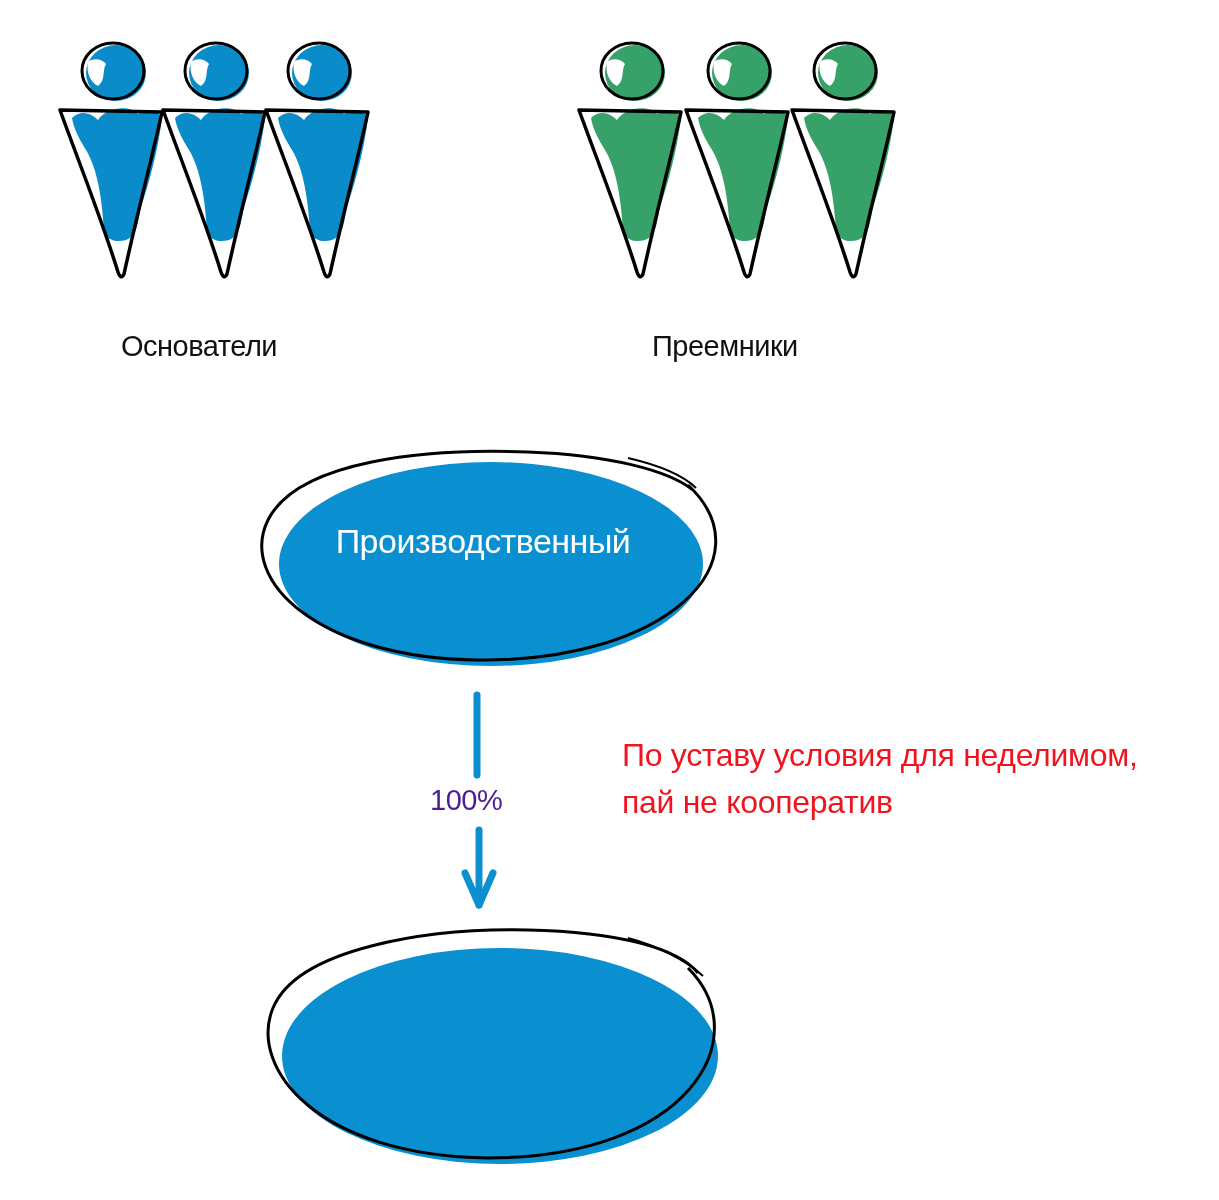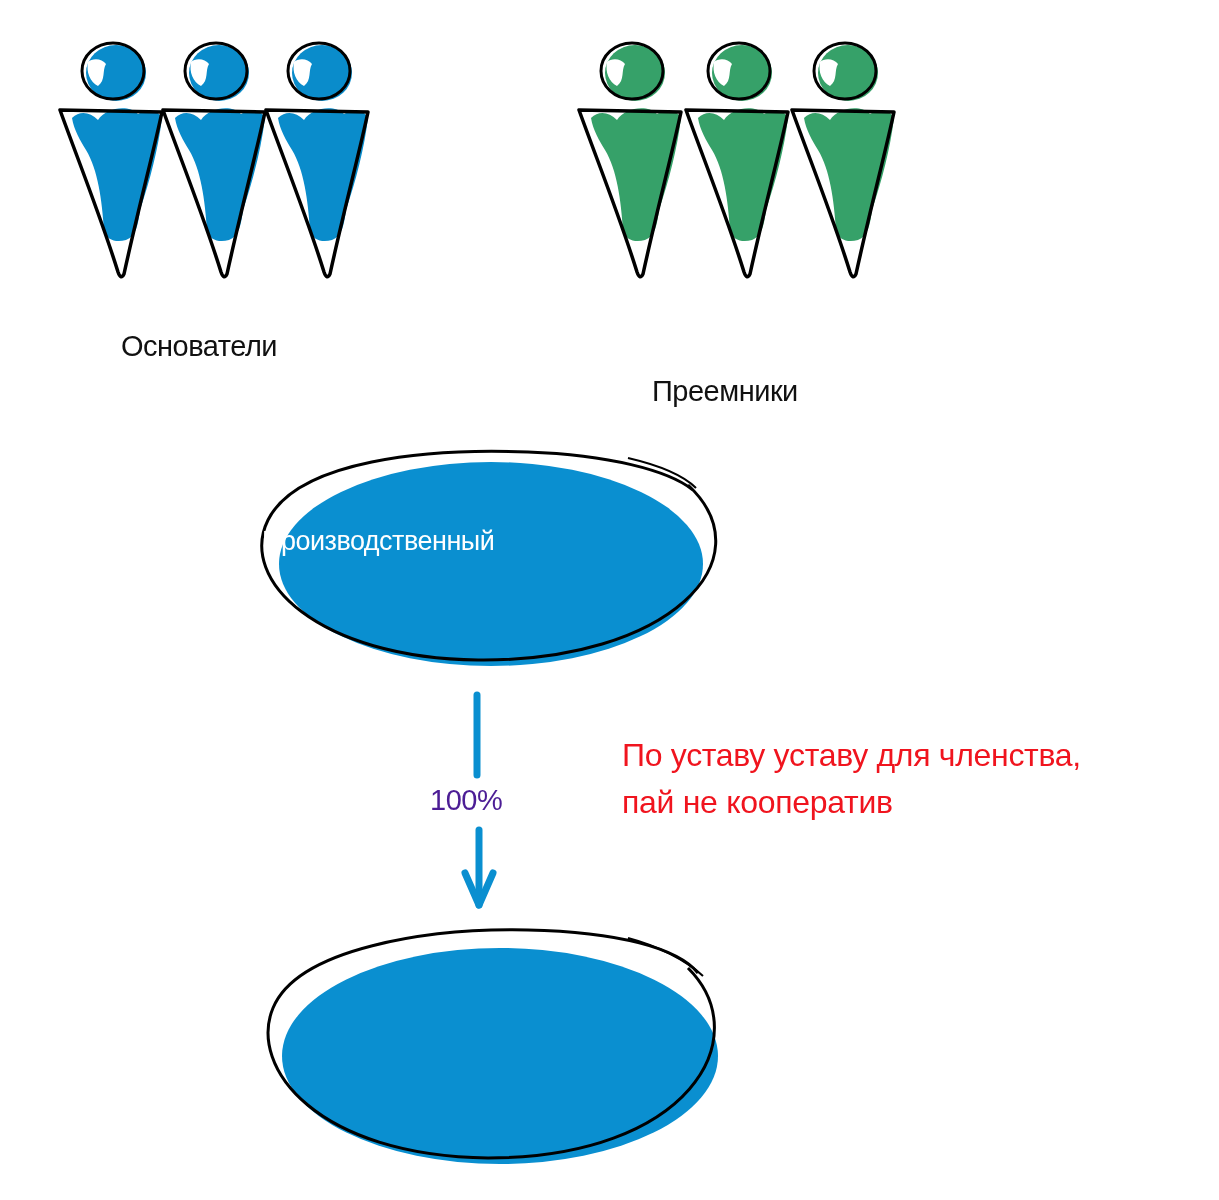--- a/index.html
+++ b/index.html
@@ -4,22 +4,22 @@
 <style>
   html, body { margin: 0; padding: 0; background: #ffffff; }
   body { width: 1219px; height: 1200px; position: relative; overflow: hidden;
          font-family: "Liberation Sans", "DejaVu Sans", sans-serif; }
   .group { position: absolute; }
   .person { position: absolute; width: 110px; height: 240px; }
   .person svg { width: 100%; height: 100%; overflow: visible; }
   .group-label { position: absolute; font-size: 29px; color: #111; letter-spacing: -0.5px; white-space: nowrap; }
   .node { position: absolute; }
   .node svg { position: absolute; left: 0; top: 0; width: 100%; height: 100%; overflow: visible; }
-  .node-text { position: absolute; left: 14px; right: 0; color: #ffffff; font-size: 27px; line-height: 42px;
-               letter-spacing: -0.5px; }
+  .node-text { position: absolute; left: 0; right: 0; color: #ffffff; font-size: 34px; line-height: 42px;
+               text-align: center; letter-spacing: -0.5px; }
   .arrow { position: absolute; }
   .edge-label { position: absolute; font-size: 29px; color: #4c1d95; letter-spacing: -0.5px; }
   .note { position: absolute; color: #f0141e; font-size: 32px; line-height: 47px; letter-spacing: -0.3px; white-space: nowrap; }
 </style>
 </head>
 <body>
 
 <div class="group">
   <div class="person" style="left:58px;top:40px;">
     <svg viewBox="0 0 110 240">
@@ -84,21 +84,21 @@
     <svg viewBox="0 0 110 240">
         <g class="fig">
           <ellipse cx="58" cy="33" rx="30" ry="28" fill="#36a169"></ellipse>
           <path d="M 30 22 C 34 18, 44 18, 48 24 C 44 30, 48 40, 40 46 C 32 42, 28 32, 30 22 Z" fill="#fff"></path>
           <ellipse cx="55" cy="31" rx="31" ry="28" fill="none" stroke="#000" stroke-width="3"></ellipse>
           <path d="M 14 78 C 22 70, 32 72, 40 80 C 48 68, 70 64, 80 74 C 90 68, 100 70, 104 78 C 100 110, 92 140, 82 170 C 80 185, 78 196, 68 200 C 58 203, 48 200, 46 190 C 44 160, 40 130, 28 110 C 22 100, 16 90, 14 78 Z" fill="#36a169"></path>
           <path d="M 2 70 L 104 72 C 96 110, 80 170, 66 234 C 64 238, 62 238, 60 232 C 44 180, 20 120, 2 70 Z" fill="none" stroke="#000" stroke-width="3.5" stroke-linejoin="round"></path>
         </g>
       </svg>
   </div>
-  <div class="group-label" style="left:652px;top:330px;margin-top:45px;">Преемники</div>
+  <div class="group-label" style="left:652px;top:330px;">Преемники</div>
 </div>
 
 <div class="node" style="left:248px;top:440px;width:470px;height:230px;">
   <svg viewBox="0 0 470 230">
     <ellipse class="fillshape" cx="243" cy="124" rx="212" ry="102" fill="#0a8fd0"></ellipse>
     <path d="M 440 45 C 520 120, 420 222, 230 220 C 70 218, -10 140, 20 80 C 50 20, 180 8, 280 12 C 360 15, 420 30, 445 50" fill="none" stroke="#000" stroke-width="3"></path>
     <path d="M 380 18 C 410 25, 435 35, 448 48" fill="none" stroke="#000" stroke-width="2"></path>
   </svg>
   <div class="node-text" style="top:80px;">
     <div>Производственный</div>
@@ -106,21 +106,21 @@
 </div>
 
 <svg class="arrow" style="left:455px;top:690px;width:50px;height:225px;" viewBox="0 0 50 225">
   <path class="arrowline" d="M 22 5 L 22 85" stroke-width="7" stroke-linecap="round" fill="none" stroke="#0a8fd0"></path>
   <path class="arrowline" d="M 24 140 L 24 215" stroke-width="7" stroke-linecap="round" fill="none" stroke="#0a8fd0"></path>
   <path class="arrowline" d="M 10 183 L 24 215 L 38 183" stroke-width="7" stroke-linecap="round" stroke-linejoin="round" fill="none" stroke="#0a8fd0"></path>
 </svg>
 <div class="edge-label" style="left:430px;top:784px;">100%</div>
 
 <div class="note" style="left:622px;top:732px;">
-  <div>По уставу уставу для членства,</div>
+  <div>По уставу условия для неделимом,</div>
   <div>пай не кооператив</div>
 </div>
 
 <div class="node" style="left:258px;top:918px;width:470px;height:250px;">
   <svg viewBox="0 0 470 250">
     <ellipse class="fillshape" cx="242" cy="138" rx="218" ry="108" fill="#0a8fd0"></ellipse>
     <path d="M 430 50 C 500 120, 430 240, 230 240 C 60 238, -10 150, 15 90 C 40 30, 170 10, 270 12 C 360 14, 420 30, 440 55" fill="none" stroke="#000" stroke-width="3"></path>
     <path d="M 370 20 C 400 28, 428 42, 445 58" fill="none" stroke="#000" stroke-width="2"></path>
   </svg>
   <div class="node-text" style="top:94px;">

